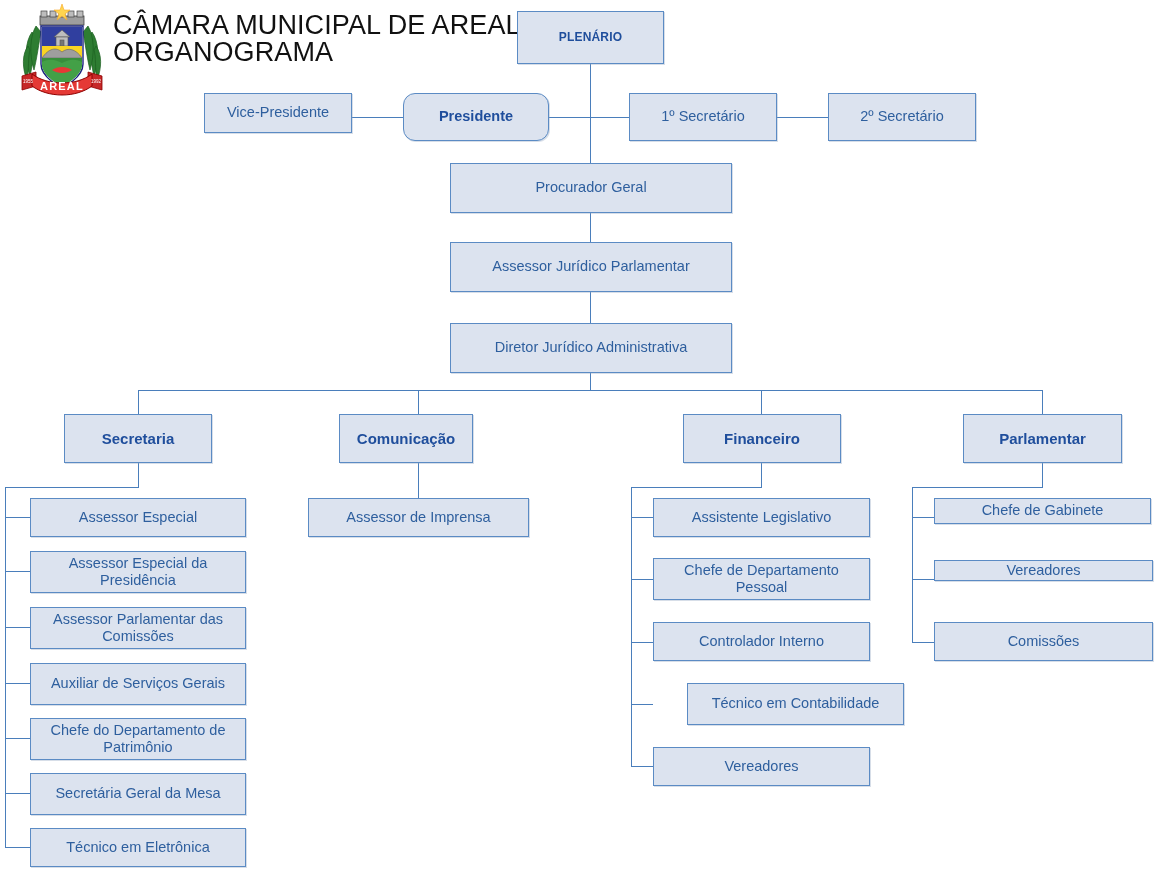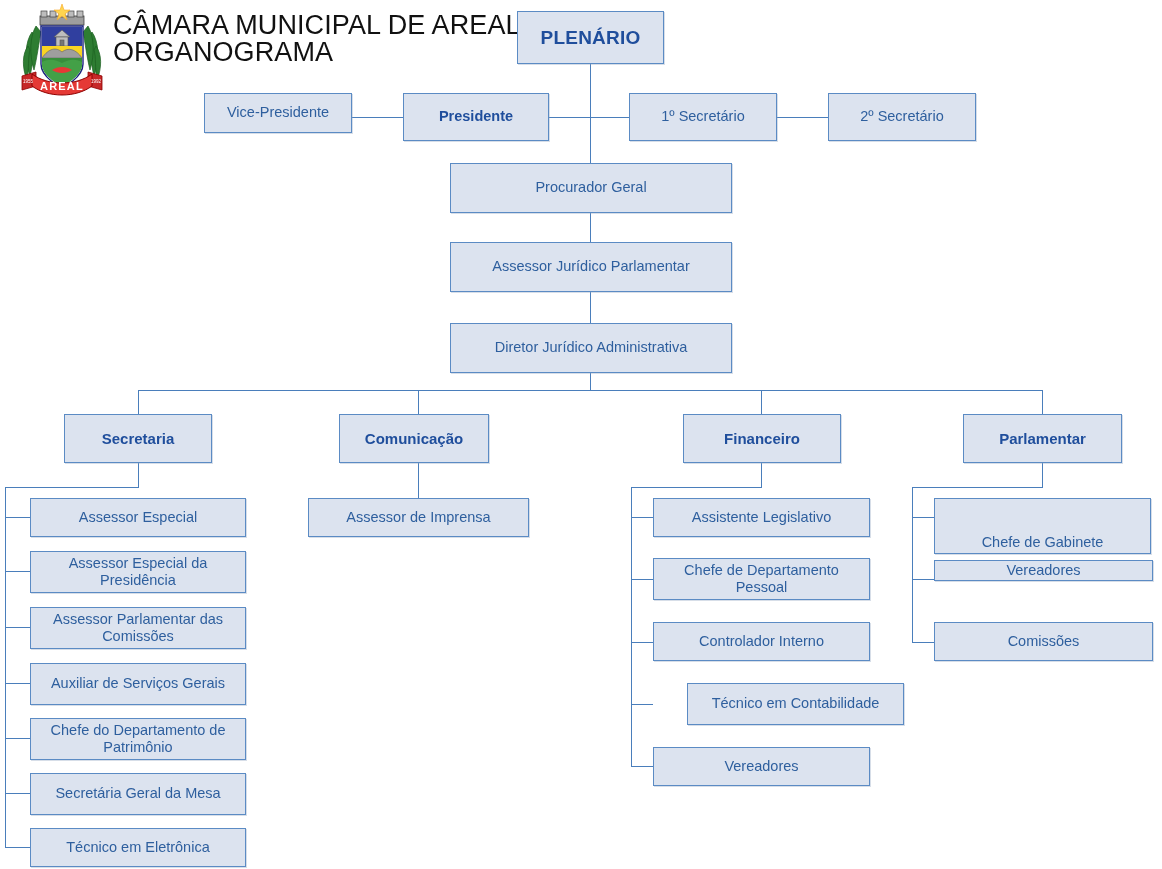--- a/index.html
+++ b/index.html
@@ -56,21 +56,21 @@
     font-size: 14.5px;
     line-height: 17.5px;
     padding: 2px 6px;
     box-shadow: 1px 1px 0 rgba(140,160,190,0.35);
   }
   .node.bold {
     font-weight: bold;
     color: #1f4e9c;
   }
   .node.plenario {
-    font-size: 19px;
+    font-size: 12px;
     letter-spacing: 0.2px;
   }
   .node.dept {
     font-size: 15px;
   }
 
   
   .conn {
     position: absolute;
     background: #4a7ebb;
@@ -190,21 +190,21 @@
   <div class="conn h" style="left:912px; top:579px; width:22px;"></div>
   <div class="conn h" style="left:912px; top:642px; width:22px;"></div>
 
   <div class="node bold plenario" style="left:517px; top:11px; width:147px; height:53px;">
     <span>PLENÁRIO</span>
   </div>
 
   <div class="node" style="left:204px; top:93px; width:148px; height:40px;">
     <span>Vice-Presidente</span>
   </div>
-  <div class="node bold" style="left:403px; top:93px; width:146px; height:48px;">
+  <div class="node bold" style="left:403px; top:93px; width:146px; height:48px;border-radius:12px;">
     <span>Presidente</span>
   </div>
   <div class="node" style="left:629px; top:93px; width:148px; height:48px;">
     <span>1º Secretário</span>
   </div>
   <div class="node" style="left:828px; top:93px; width:148px; height:48px;">
     <span>2º Secretário</span>
   </div>
 
   <div class="node" style="left:450px; top:163px; width:282px; height:50px;">
@@ -213,21 +213,21 @@
   <div class="node" style="left:450px; top:242px; width:282px; height:50px;">
     <span>Assessor Jurídico Parlamentar</span>
   </div>
   <div class="node" style="left:450px; top:323px; width:282px; height:50px;">
     <span>Diretor Jurídico Administrativa</span>
   </div>
 
   <div class="node bold dept" style="left:64px; top:414px; width:148px; height:49px;">
     <span>Secretaria</span>
   </div>
-  <div class="node bold dept" style="left:339px; top:414px; width:150px; height:49px;">
+  <div class="node bold dept" style="left:339px; top:414px; width:134px; height:49px;">
     <span>Comunicação</span>
   </div>
   <div class="node bold dept" style="left:683px; top:414px; width:158px; height:49px;">
     <span>Financeiro</span>
   </div>
   <div class="node bold dept" style="left:963px; top:414px; width:159px; height:49px;">
     <span>Parlamentar</span>
   </div>
 
   <div class="node" style="left:30px; top:498px; width:216px; height:39px;">
@@ -265,21 +265,21 @@
   <div class="node" style="left:653px; top:622px; width:217px; height:39px;">
     <span>Controlador Interno</span>
   </div>
   <div class="node" style="left:653px; top:683px; width:217px; height:42px;margin-left:34px;">
     <span>Técnico em Contabilidade</span>
   </div>
   <div class="node" style="left:653px; top:747px; width:217px; height:39px;">
     <span>Vereadores</span>
   </div>
 
-  <div class="node" style="left:934px; top:498px; width:217px; height:56px;align-items:flex-end;">
+  <div class="node" style="left:934px; top:498px; width:217px; height:26px;">
     <span>Chefe de Gabinete</span>
   </div>
   <div class="node" style="left:934px; top:560px; width:219px; height:21px;">
     <span>Vereadores</span>
   </div>
   <div class="node" style="left:934px; top:622px; width:219px; height:39px;">
     <span>Comissões</span>
   </div>
 
 </div>

